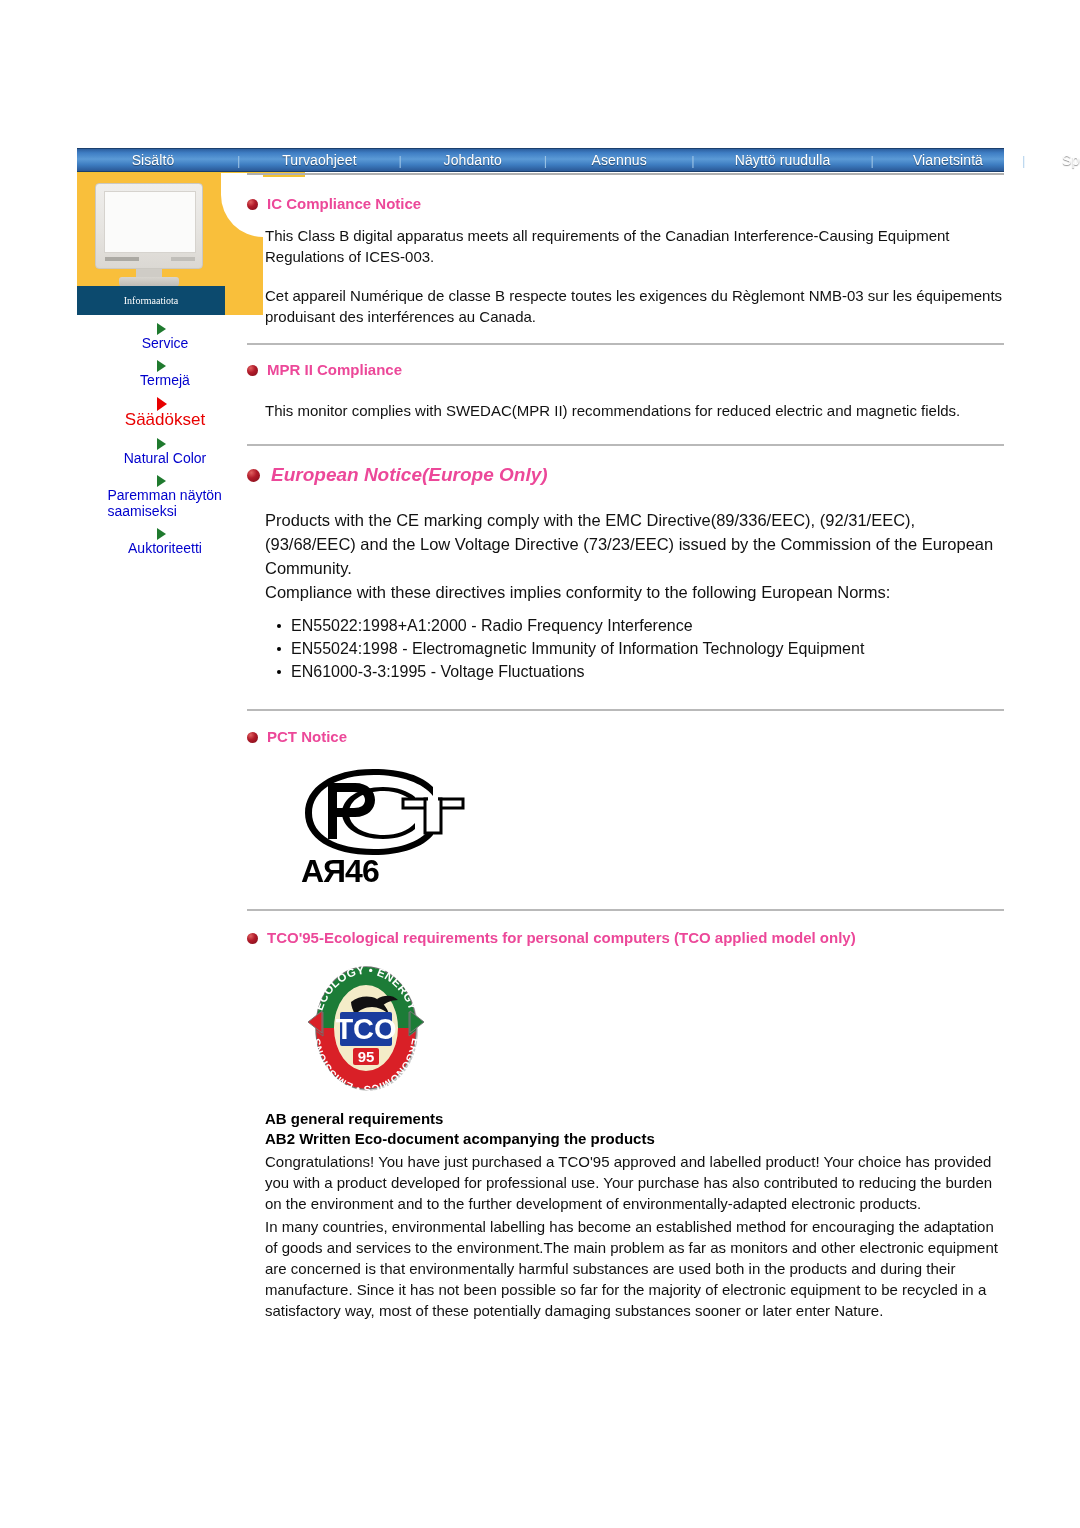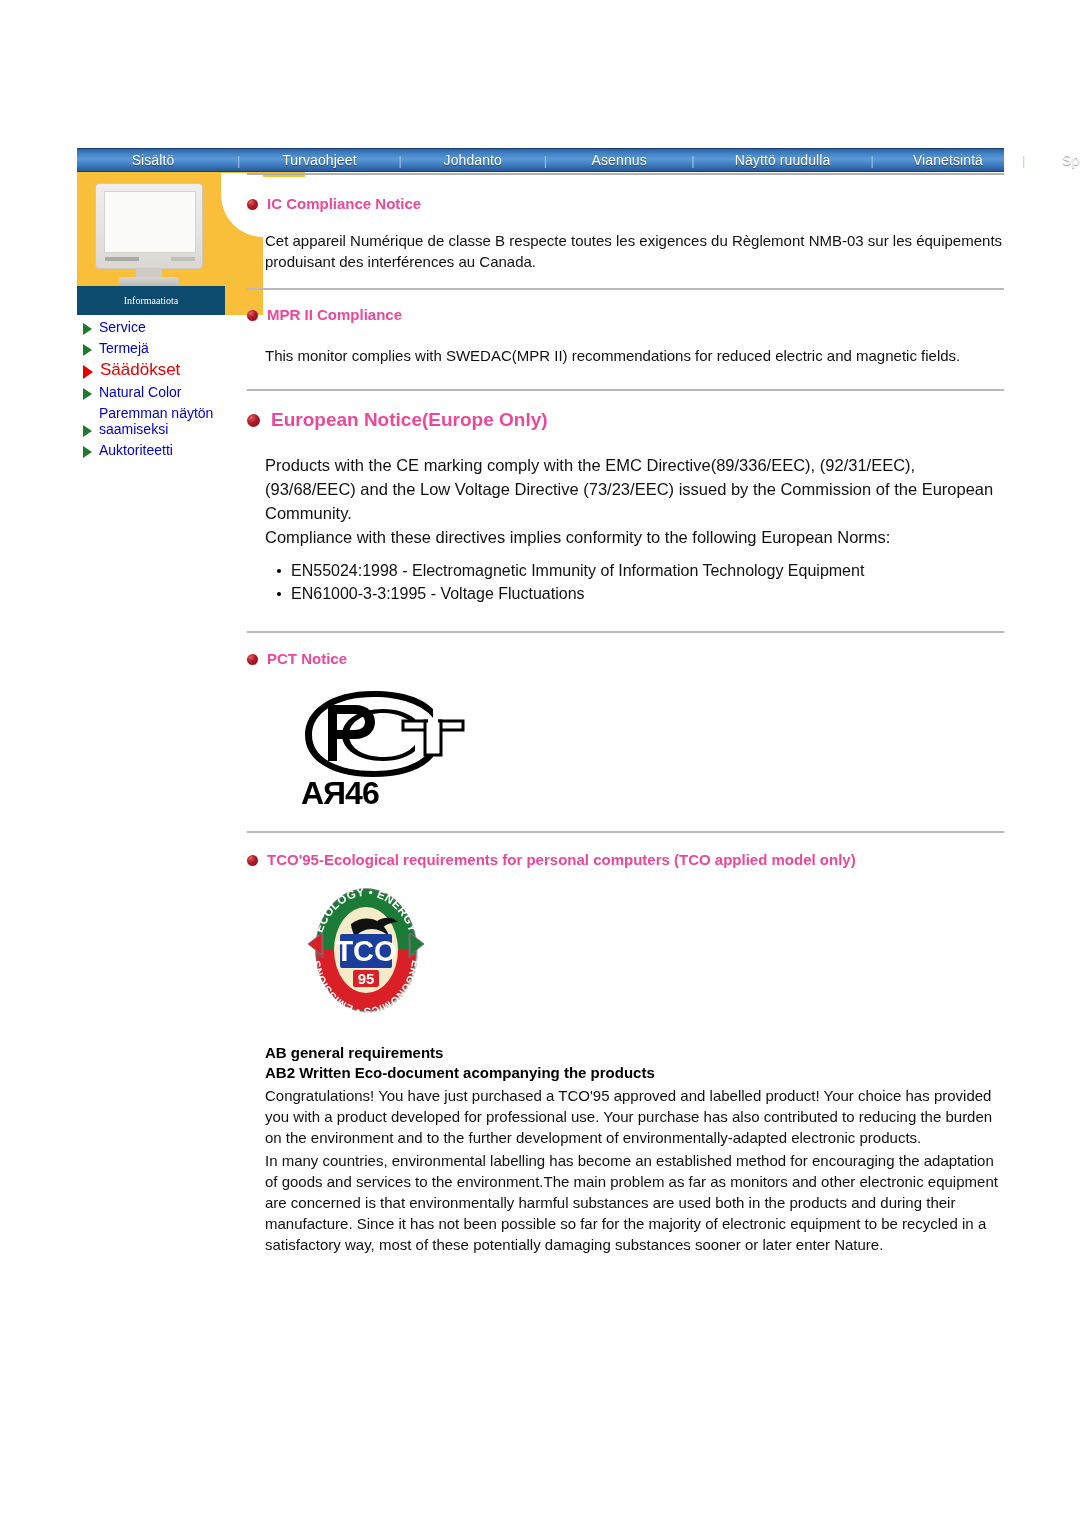--- a/index.html
+++ b/index.html
@@ -169,23 +169,24 @@
   }
 
   #sidebar-links {
     position: absolute;
     left: 0;
     top: 146px;
     width: 170px;
   }
   .side-link {
     display: flex;
-    align-items: flex-end;
+    align-items: center;
     margin-bottom: 5px;
     padding-left: 6px;
+    flex-direction: column;
   }
   .side-arrow {
     flex: 0 0 auto;
     width: 0;
     height: 0;
     border-top: 6px solid transparent;
     border-bottom: 6px solid transparent;
     border-left: 9px solid #1f7a2e;
     margin-top: 4px;
     margin-right: 7px;
@@ -223,21 +224,21 @@
   .hr.thin { border-top: 2px solid #b9b9b9; }
 
   .sec-head {
     display: flex;
     align-items: baseline;
     font-weight: bold;
     color: #ec4899;
     font-size: 15px;
     font-family: "Liberation Sans", sans-serif;
   }
-  .sec-head.big { font-size: 19px; }
+  .sec-head.big { font-size: 19px; font-style: italic; }
   .bullet {
     flex: 0 0 auto;
     width: 11px;
     height: 11px;
     border-radius: 50%;
     background: radial-gradient(circle at 33% 28%, #e06060 0%, #b11b2a 42%, #7d0d1a 100%);
     margin-right: 9px;
     position: relative;
     top: 1px;
   }
@@ -383,39 +384,41 @@
 </div>
 
 <div id="content">
 
   <div class="hr"></div>
 
   <div style="margin-top:20px" class="sec-head">
     <span class="bullet"></span>
     <span>IC Compliance Notice</span>
   </div>
+  <div class="body-txt indent" style="margin-top:13px">This Class B digital apparatus meets all requirements of the Canadian Interference-Causing Equipment Regulations of ICES-003.</div>
   <div class="body-txt indent" style="margin-top:18px">Cet appareil Numérique de classe B respecte toutes les exigences du Règlemont NMB-03 sur les équipements produisant des interférences au Canada.</div>
 
   <div class="hr thin" style="margin-top:16px"></div>
 
   <div style="margin-top:16px" class="sec-head">
     <span class="bullet"></span>
     <span>MPR II Compliance</span>
   </div>
   <div class="body-txt indent" style="margin-top:22px">This monitor complies with SWEDAC(MPR II) recommendations for reduced electric and magnetic fields.</div>
 
   <div class="hr thin" style="margin-top:23px"></div>
 
   <div style="margin-top:18px" class="sec-head big">
     <span class="bullet"></span>
     <span>European Notice(Europe Only)</span>
   </div>
   <div class="body-txt lg indent" style="margin-top:22px">Products with the CE marking comply with the EMC Directive(89/336/EEC), (92/31/EEC), (93/68/EEC) and the Low Voltage Directive (73/23/EEC) issued by the Commission of the European Community.</div>
   <div class="body-txt lg indent" style="margin-top:0px">Compliance with these directives implies conformity to the following European Norms:</div>
   <ul class="norms">
+    <li>EN55022:1998+A1:2000 - Radio Frequency Interference</li>
     <li>EN55024:1998 - Electromagnetic Immunity of Information Technology Equipment</li>
     <li>EN61000-3-3:1995 - Voltage Fluctuations</li>
   </ul>
 
   <div class="hr thin" style="margin-top:26px"></div>
 
   <div style="margin-top:17px" class="sec-head">
     <span class="bullet"></span>
     <span>PCT Notice</span>
   </div>
@@ -489,20 +492,20 @@
       <path d="M 72 37 C 80 32 88 33 93 38 C 86 38 80 41 76 45 Z" fill="#111111"></path>
 
       <rect x="35" y="50" width="52" height="34" fill="#1a3d9e" rx="2"></rect>
       <text x="61" y="77" text-anchor="middle" font-family="Liberation Sans, sans-serif" font-size="29" font-weight="bold" fill="#ffffff">TCO</text>
 
       <rect x="48" y="86" width="26" height="17" fill="#d92027" rx="2"></rect>
       <text x="61" y="100" text-anchor="middle" font-family="Liberation Sans, sans-serif" font-size="15" font-weight="bold" fill="#ffffff">95</text>
     </svg>
   </div>
 
-  <div class="blk" style="margin-top:27px">
+  <div class="blk" style="margin-top:15px">
     <div class="bold-line indent">AB general requirements</div>
     <div class="bold-line indent">AB2 Written Eco-document acompanying the products</div>
     <div class="body-txt indent" style="margin-top:2px">Congratulations! You have just purchased a TCO'95 approved and labelled product! Your choice has provided you with a product developed for professional use. Your purchase has also contributed to reducing the burden on the environment and to the further development of environmentally-adapted electronic products.</div>
     <div class="body-txt indent" style="margin-top:2px">In many countries, environmental labelling has become an established method for encouraging the adaptation of goods and services to the environment.The main problem as far as monitors and other electronic equipment are concerned is that environmentally harmful substances are used both in the products and during their manufacture. Since it has not been possible so far for the majority of electronic equipment to be recycled in a satisfactory way, most of these potentially damaging substances sooner or later enter Nature.</div>
   </div>
 
 </div>
 
 </body></html>

